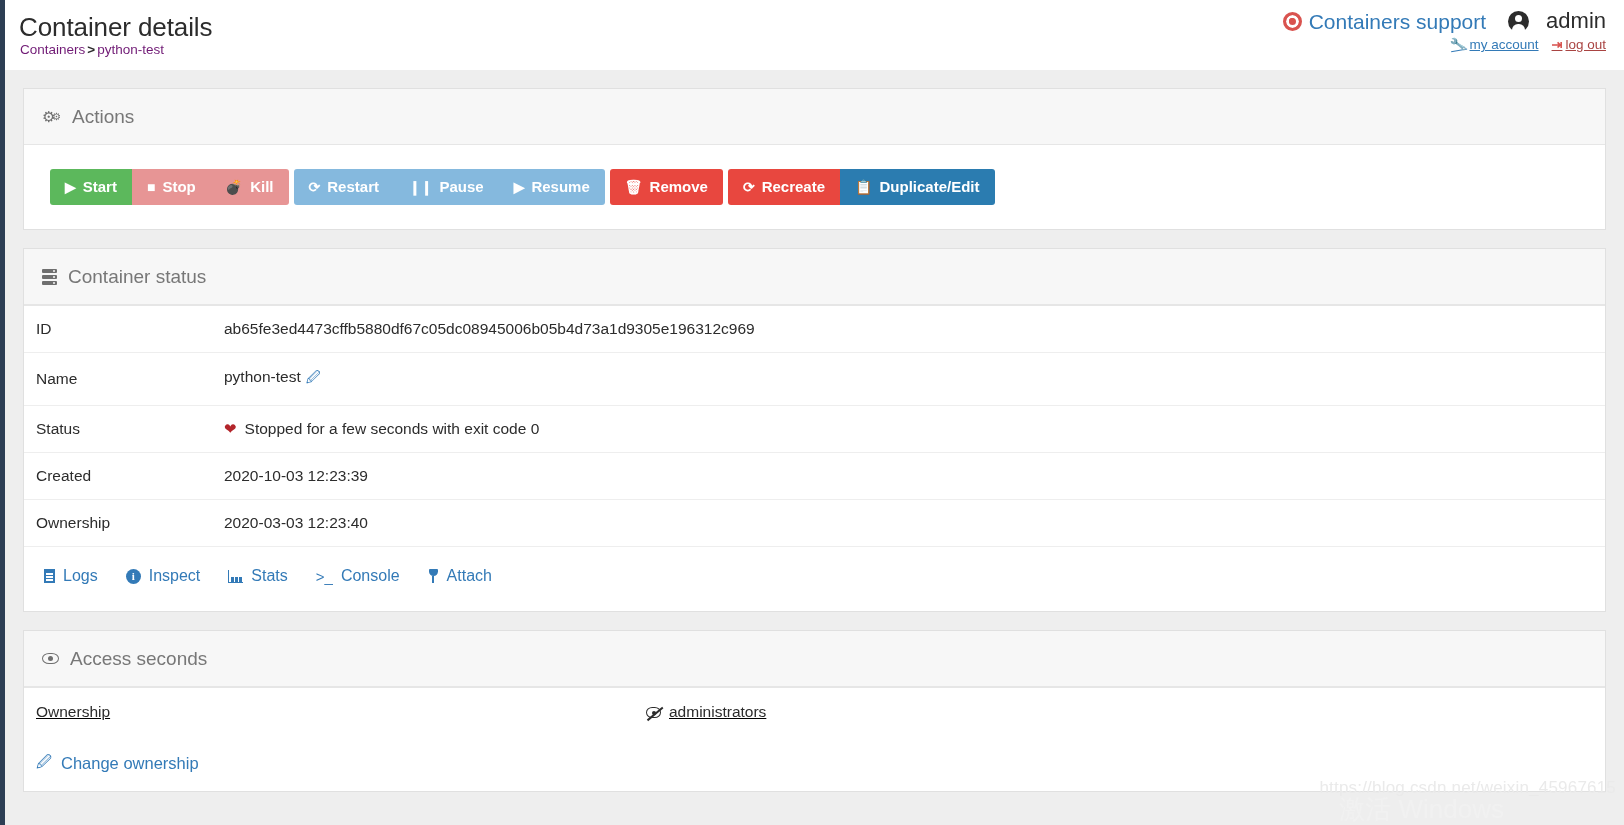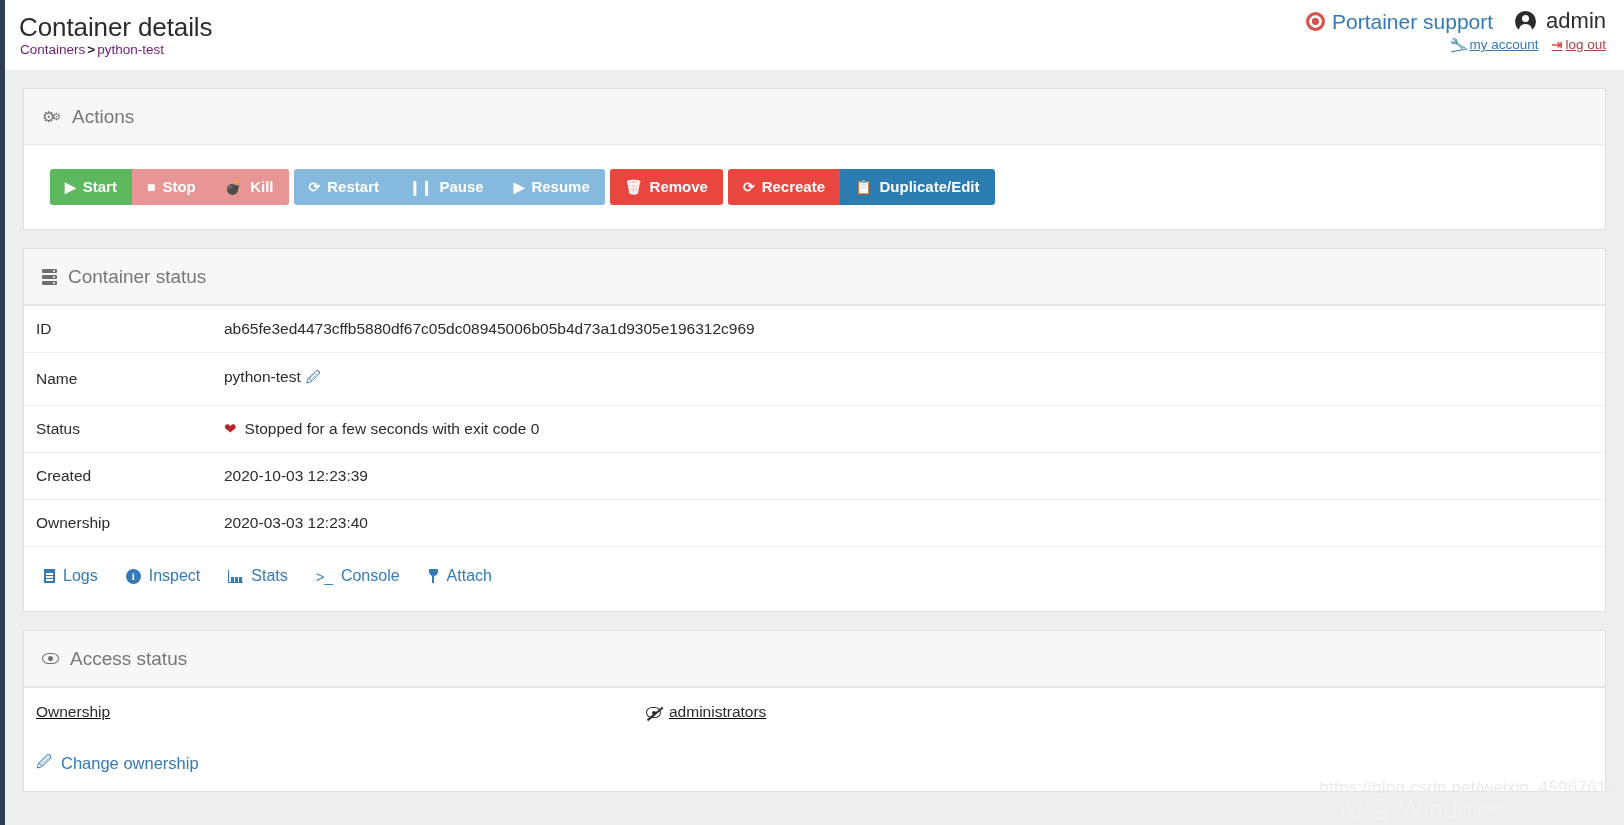--- a/index.html
+++ b/index.html
@@ -88,21 +88,21 @@
     position: absolute;
     left: 50%; top: 50%;
     width: 6px; height: 6px;
     margin: -3px 0 0 -3px;
     border-radius: 50%;
     background: #d9534f;
   }
   .user-block {
     display: inline-flex;
     align-items: center;
-    gap: 10px;
+    gap: 17px;
     margin-left: 16px;
     font-size: 22px;
     color: #2c2c2c;
   }
   .user-circle {
     width: 21px; height: 21px;
     border-radius: 50%;
     background: #2c2c2c;
     position: relative;
     display: inline-block;
@@ -397,21 +397,21 @@
   <div class="page-header">
     <div class="page-title">Container details</div>
     <div class="breadcrumb">
       <a href="#">Containers</a><span class="sep">&gt;</span><a href="#">python-test</a>
     </div>
 
     <div class="header-right">
       <div class="hr-line1">
         <a class="support-link" href="#">
           <span class="lifering"></span>
-          <span>Portainer support</span>
+          <span>Containers support</span>
         </a>
         <span class="user-block">
           <span class="user-circle"></span>
           <span>admin</span>
         </span>
       </div>
       <div class="hr-line2">
         <a class="acct-link" href="#">
           <span class="mini-icon wrench-icon">🔧</span>
           <span>my account</span>
@@ -555,21 +555,21 @@
           <span>Attach</span>
         </a>
       </div>
     </div>
 
     <div class="panel">
       <div class="panel-head">
         <span class="ph-icon">
             <span class="eye"></span>
           </span>
-        <span>Access status</span>
+        <span>Access seconds</span>
       </div>
       <table class="ac-table">
         <tbody>
             <tr>
           <td class="k">Ownership</td>
           <td class="v"><span class="eye-slash"></span><span>administrators</span></td>
         </tr>
       </tbody>
         </table>
       <a class="change-own" href="#">

